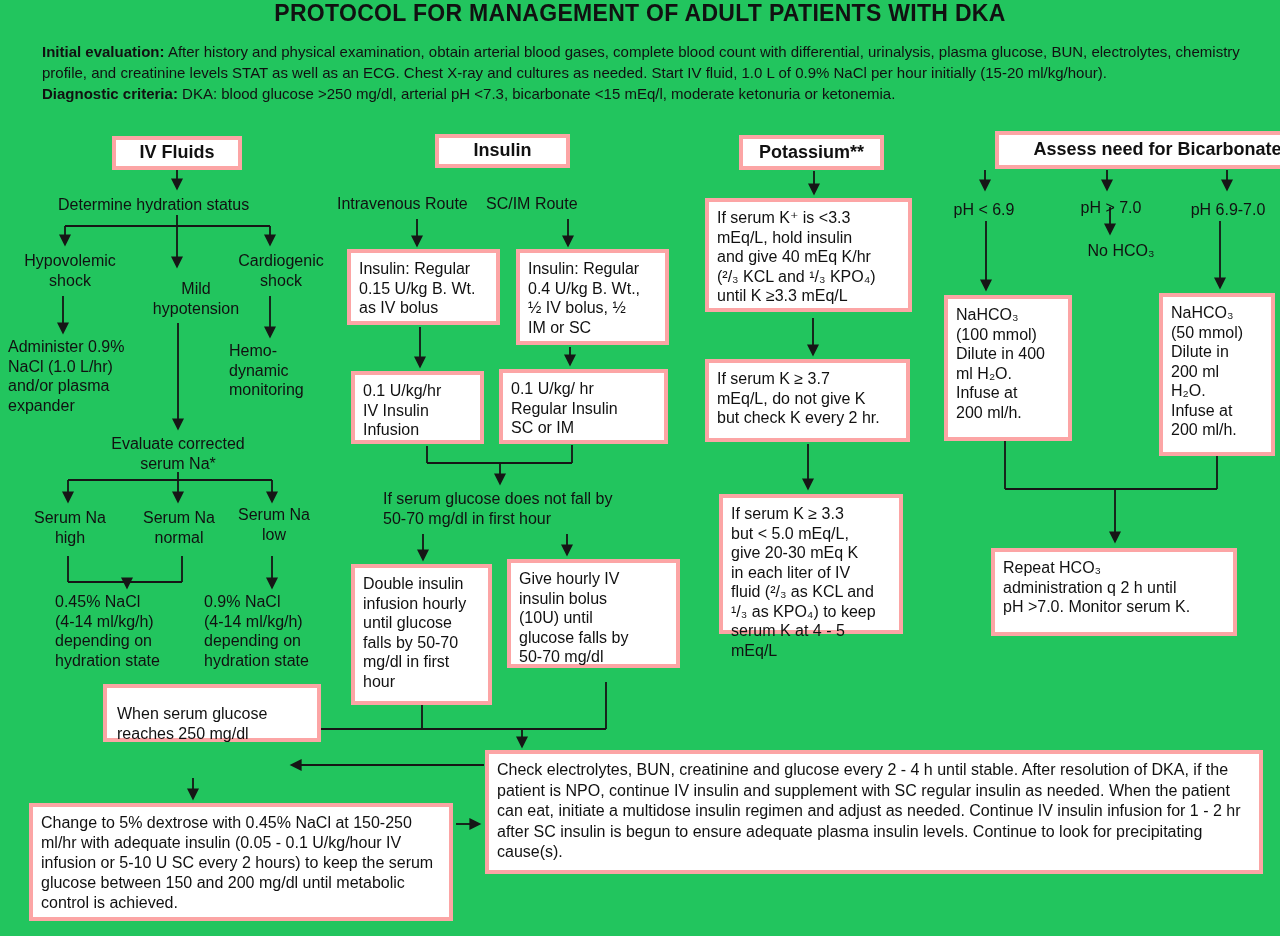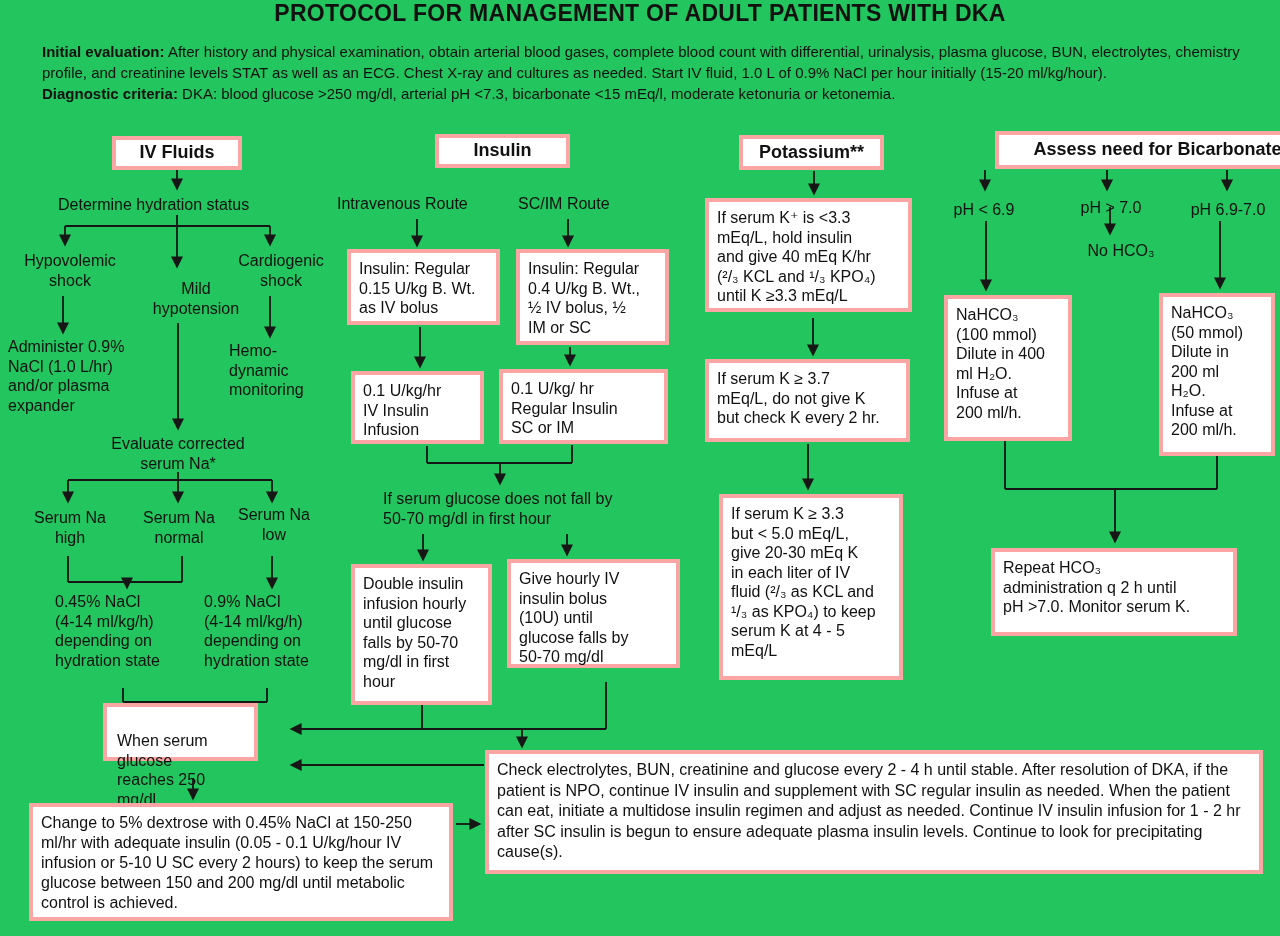--- a/index.html
+++ b/index.html
@@ -120,27 +120,27 @@
   <div class="n c" style="left:228px;top:505px;width:92px">Serum Na
 low</div>
   <div class="n" style="left:55px;top:592px;width:138px">0.45% NaCl
 (4-14 ml/kg/h)
 depending on
 hydration state</div>
   <div class="n" style="left:204px;top:592px;width:138px">0.9% NaCl
 (4-14 ml/kg/h)
 depending on
 hydration state</div>
-  <div class="n b" style="left:103px;top:703px;width:155px;height:58px;padding:24px 10px">When serum glucose
+  <div class="n b" style="left:103px;top:684px;width:218px;height:58px;padding:16px 10px">When serum glucose
 reaches 250 mg/dl</div>
   <div class="n b wrap" style="left:29px;top:803px;width:424px;height:118px;line-height:20px">Change to 5% dextrose with 0.45% NaCl at 150-250 ml/hr with adequate insulin (0.05 - 0.1 U/kg/hour IV infusion or 5-10 U SC every 2 hours) to keep the serum glucose between 150 and 200 mg/dl until metabolic control is achieved.</div>
 
   <div class="n b hd" style="left:435px;top:134px;width:135px;height:34px">Insulin</div>
   <div class="n" style="left:337px;top:194px;width:150px">Intravenous Route</div>
-  <div class="n" style="left:518px;top:194px;width:115px">SC/IM Route</div>
+  <div class="n" style="left:486px;top:194px;width:115px">SC/IM Route</div>
   <div class="n b" style="left:347px;top:249px;width:153px;height:76px">Insulin: Regular
 0.15 U/kg B. Wt.
 as IV bolus</div>
   <div class="n b" style="left:516px;top:249px;width:153px;height:96px">Insulin: Regular
 0.4 U/kg B. Wt.,
 ½ IV bolus, ½
 IM or SC</div>
   <div class="n b" style="left:351px;top:371px;width:133px;height:73px">0.1 U/kg/hr
 IV Insulin
 Infusion</div>
@@ -163,21 +163,21 @@
 
   <div class="n b hd" style="left:739px;top:135px;width:145px;height:35px">Potassium**</div>
   <div class="n b" style="left:705px;top:198px;width:207px;height:114px">If serum K⁺ is &lt;3.3
 mEq/L, hold insulin
 and give 40 mEq K/hr
 (²/₃ KCL and ¹/₃ KPO₄)
 until K ≥3.3 mEq/L</div>
   <div class="n b" style="left:705px;top:359px;width:205px;height:83px">If serum K ≥ 3.7
 mEq/L, do not give K
 but check K every 2 hr.</div>
-  <div class="n b" style="left:719px;top:494px;width:184px;height:186px">If serum K  ≥ 3.3
+  <div class="n b" style="left:719px;top:494px;width:184px;height:140px">If serum K  ≥ 3.3
 but &lt; 5.0 mEq/L,
 give 20-30 mEq K
 in each liter of IV
 fluid (²/₃ as KCL and
 ¹/₃ as KPO₄) to keep
 serum K at 4 - 5
 mEq/L</div>
 
   <div class="n b hd" style="left:995px;top:131px;width:325px;height:38px">Assess need for Bicarbonate</div>
   <div class="n c" style="left:942px;top:200px;width:84px">pH &lt; 6.9</div>

